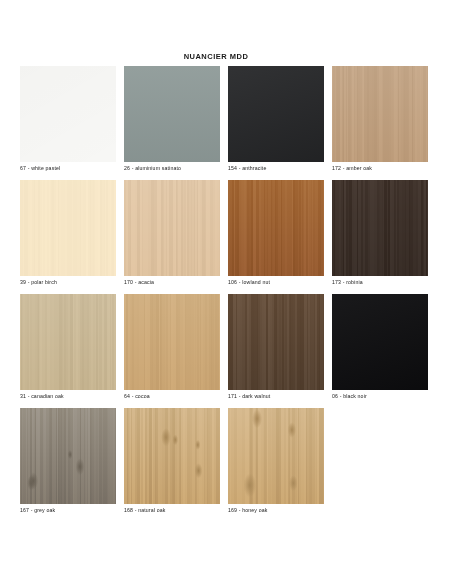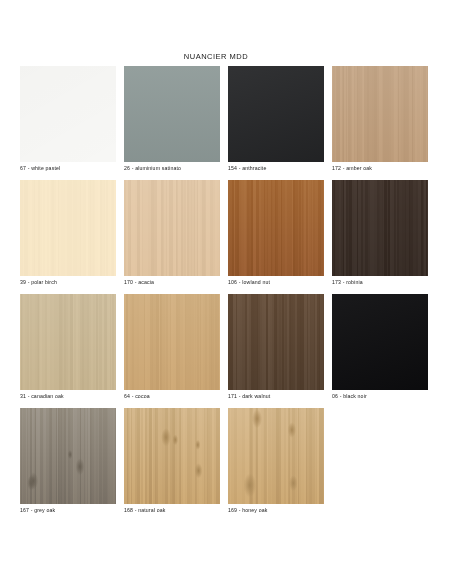--- a/index.html
+++ b/index.html
@@ -12,21 +12,21 @@
   .page{
     position:relative;
     width:452px;height:584px;
     box-sizing:border-box;
   }
   .title{
     position:absolute;
     top:52px;left:0;width:432px;
     text-align:center;
     font-size:7.5px;
-    font-weight:normal;
+    font-weight:bold;
     letter-spacing:0.5px;
     color:#1a1a1a;
   }
   .grid{
     position:absolute;
     top:66px;left:20px;
     width:412px;
   }
   .row{
     display:flex;

